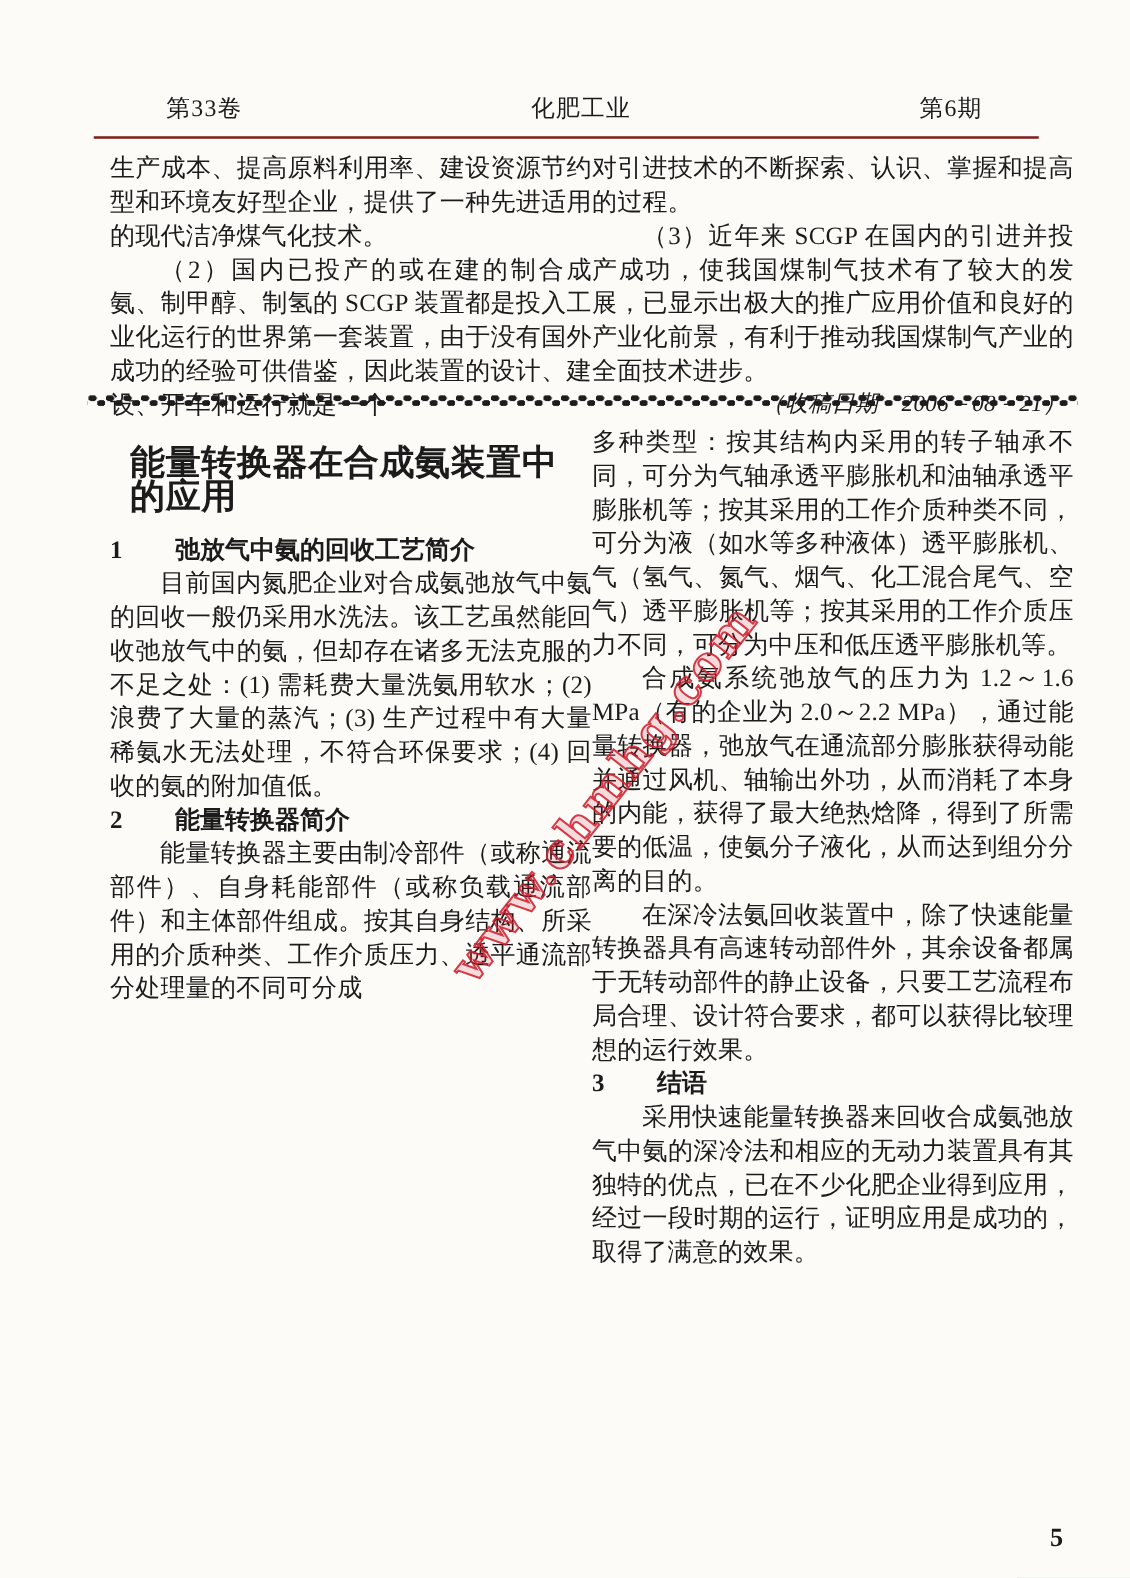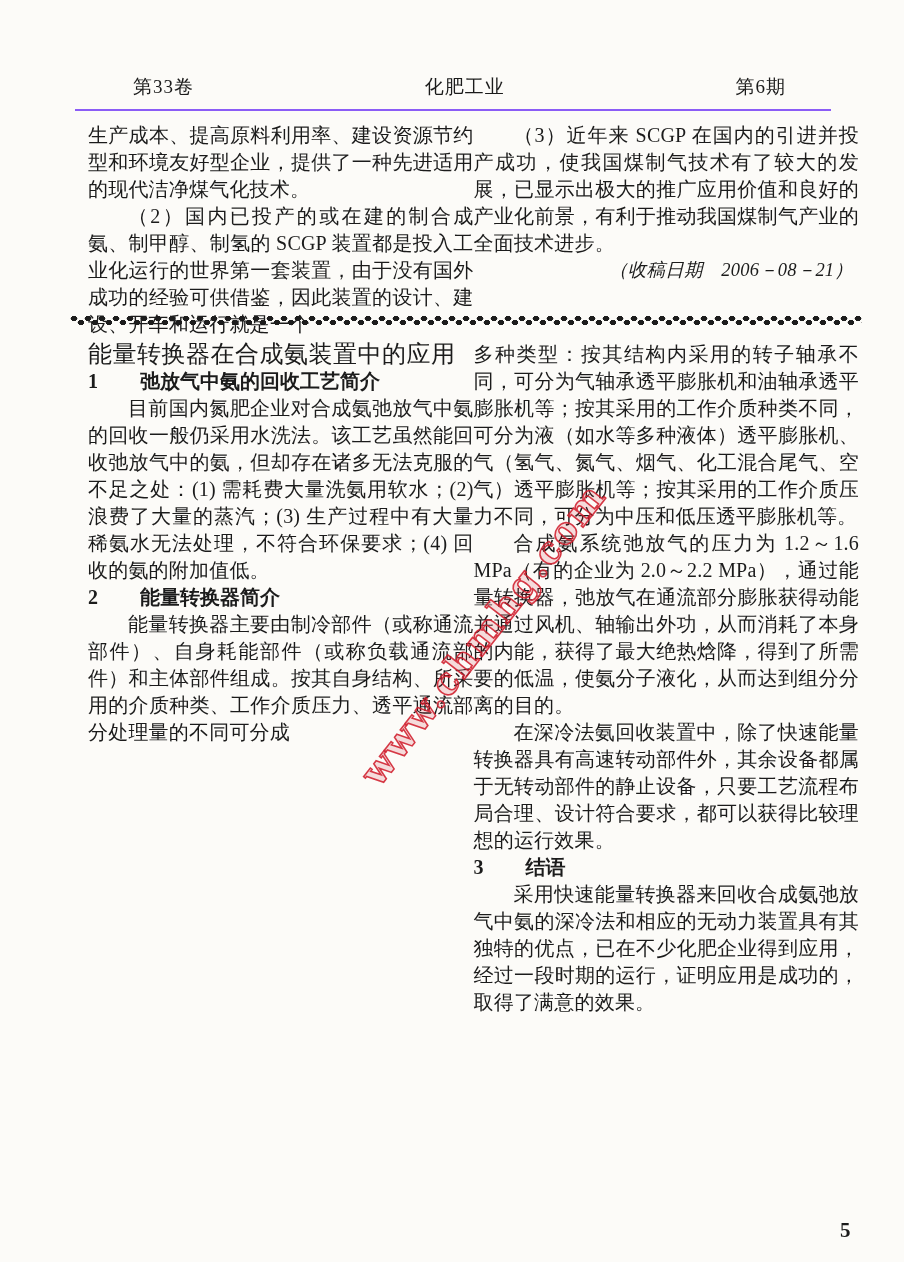--- a/index.html
+++ b/index.html
@@ -9,42 +9,42 @@
     background:#fcfbf8;
     overflow:hidden;
     font-family:"Liberation Serif","DejaVu Serif",serif;
     color:#1b1b1b;
   }
   
   .masthead{
     position:absolute;top:74px;left:75px;width:756px;
     display:flex;justify-content:space-between;align-items:flex-end;
     padding:0 45px 9px 58px;box-sizing:border-box;
-    border-bottom:2px solid #8b5cf6;
+    border-bottom:2px solid #7f1d1d;
     font-size:19px;letter-spacing:1px;
   }
   
   .cols{
     position:absolute;left:88px;width:787px;
     display:flex;
   }
   .cols.top{top:122px;}
   .cols.bottom{top:341px;}
   .col{width:385.5px;flex:0 0 385.5px;}
   p{
     margin:0;font-size:20px;line-height:27px;
     text-align:justify;letter-spacing:0.2px;
   }
   p.indent{text-indent:2em;}
   p.date{
     text-align:right;font-size:18.5px;padding-right:6px;
     font-style:italic;
   }
   h2.title{
-    margin:0;font-size:24px;line-height:27px;font-weight:normal;letter-spacing:0.5px;
+    margin:16px;font-size:28px;line-height:27px;font-weight:bold;letter-spacing:0.5px;
   }
   h3.sec{
     margin:0;font-size:20px;line-height:27px;font-weight:bold;display:flex;
   }
   h3.sec .num{width:52px;}
   
   .rope{
     position:absolute;top:314px;left:70px;width:792px;height:13px;
     background:
       radial-gradient(ellipse 5px 3.6px at 4px 4.5px, #1d1d1d 66%, transparent 72%),
@@ -81,20 +81,21 @@
   </header>
 
   <div class="watermark">www.chmhg.com</div>
 
   <section class="cols top">
     <div class="col">
       <p>生产成本、提高原料利用率、建设资源节约型和环境友好型企业，提供了一种先进适用的现代洁净煤气化技术。</p>
       <p class="indent">（2）国内已投产的或在建的制合成氨、制甲醇、制氢的 SCGP 装置都是投入工业化运行的世界第一套装置，由于没有国外成功的经验可供借鉴，因此装置的设计、建设、开车和运行就是一个</p>
     </div>
     <div class="col">
+      <p>对引进技术的不断探索、认识、掌握和提高的过程。</p>
       <p class="indent">（3）近年来 SCGP 在国内的引进并投产成功，使我国煤制气技术有了较大的发展，已显示出极大的推广应用价值和良好的产业化前景，有利于推动我国煤制气产业的全面技术进步。</p>
       <p class="date">（收稿日期　2006－08－21）</p>
     </div>
   </section>
 
   <div class="rope"></div>
 
   <section class="cols bottom">
     <div class="col">
       <h2 class="title">能量转换器在合成氨装置中的应用</h2>

